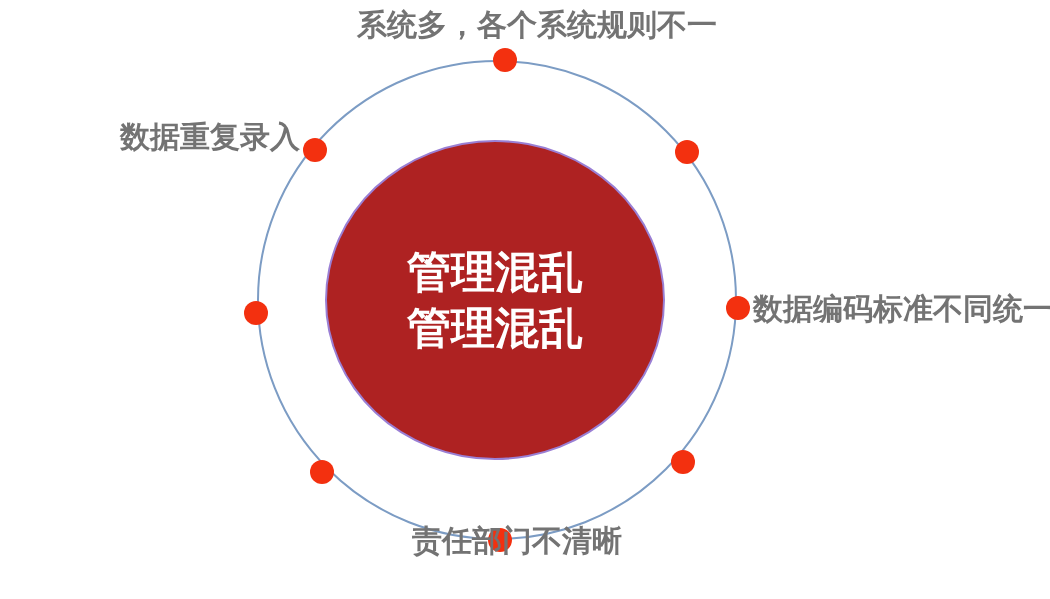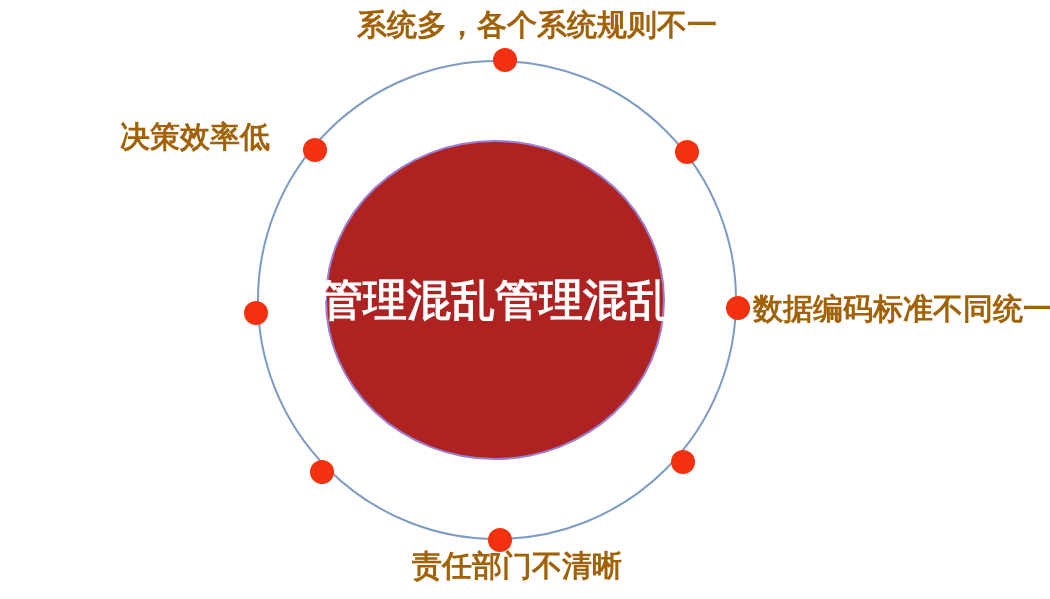--- a/index.html
+++ b/index.html
@@ -31,21 +31,21 @@
     position: absolute;
     left: 325px;
     top: 140px;
     width: 340px;
     height: 320px;
     background: #AE2222;
     border: 2px solid #9a7fd4;
     box-sizing: border-box;
     border-radius: 50%;
     display: flex;
-    flex-direction: row;
+    flex-direction: column;
     align-items: center;
     justify-content: center;
   }
   .center-text {
     color: #ffffff;
     font-weight: bold;
     font-size: 44px;
     line-height: 56px;
     text-align: center;
     white-space: nowrap;
@@ -62,31 +62,31 @@
   .dot.pos-top-right    { left: 675px; top: 140px; }
   .dot.pos-right        { left: 726px; top: 296px; }
   .dot.pos-bottom-right { left: 671px; top: 450px; }
   .dot.pos-bottom       { left: 488px; top: 528px; }
   .dot.pos-bottom-left  { left: 310px; top: 460px; }
   .dot.pos-left         { left: 244px; top: 301px; }
   .dot.pos-top-left     { left: 303px; top: 138px; }
   
   .node-label {
     position: absolute;
-    color: #a16207;
+    color: #737373;
     font-weight: bold;
     font-size: 30px;
     line-height: 34px;
     white-space: nowrap;
   }
   .label-top          { left: 357px; top: 8px;   }
   .label-top-right    { left: 705px; top: 128px; }
   .label-right        { left: 753px; top: 292px; }
   .label-bottom-right { left: 697px; top: 455px; }
-  .label-bottom       { left: 412px; top: 549px; }
+  .label-bottom       { left: 412px; top: 524px; }
   .label-bottom-left  { left: 105px; top: 462px; }
   .label-left         { left: 12px;  top: 296px; }
   .label-top-left     { left: 120px; top: 120px; }
 </style>
 </head>
 <body>
 
 <div class="canvas">
 
   <div class="outer-ring"></div>
@@ -101,15 +101,15 @@
   <div class="dot pos-right"></div>
   <div class="dot pos-bottom-right"></div>
   <div class="dot pos-bottom"></div>
   <div class="dot pos-bottom-left"></div>
   <div class="dot pos-left"></div>
   <div class="dot pos-top-left"></div>
 
   <div class="node-label label-top">系统多，各个系统规则不一</div>
   <div class="node-label label-right">数据编码标准不同统一</div>
   <div class="node-label label-bottom">责任部门不清晰</div>
-  <div class="node-label label-top-left">决策效率低</div>
+  <div class="node-label label-top-left">数据重复录入</div>
 
 </div>
 
 </body></html>

